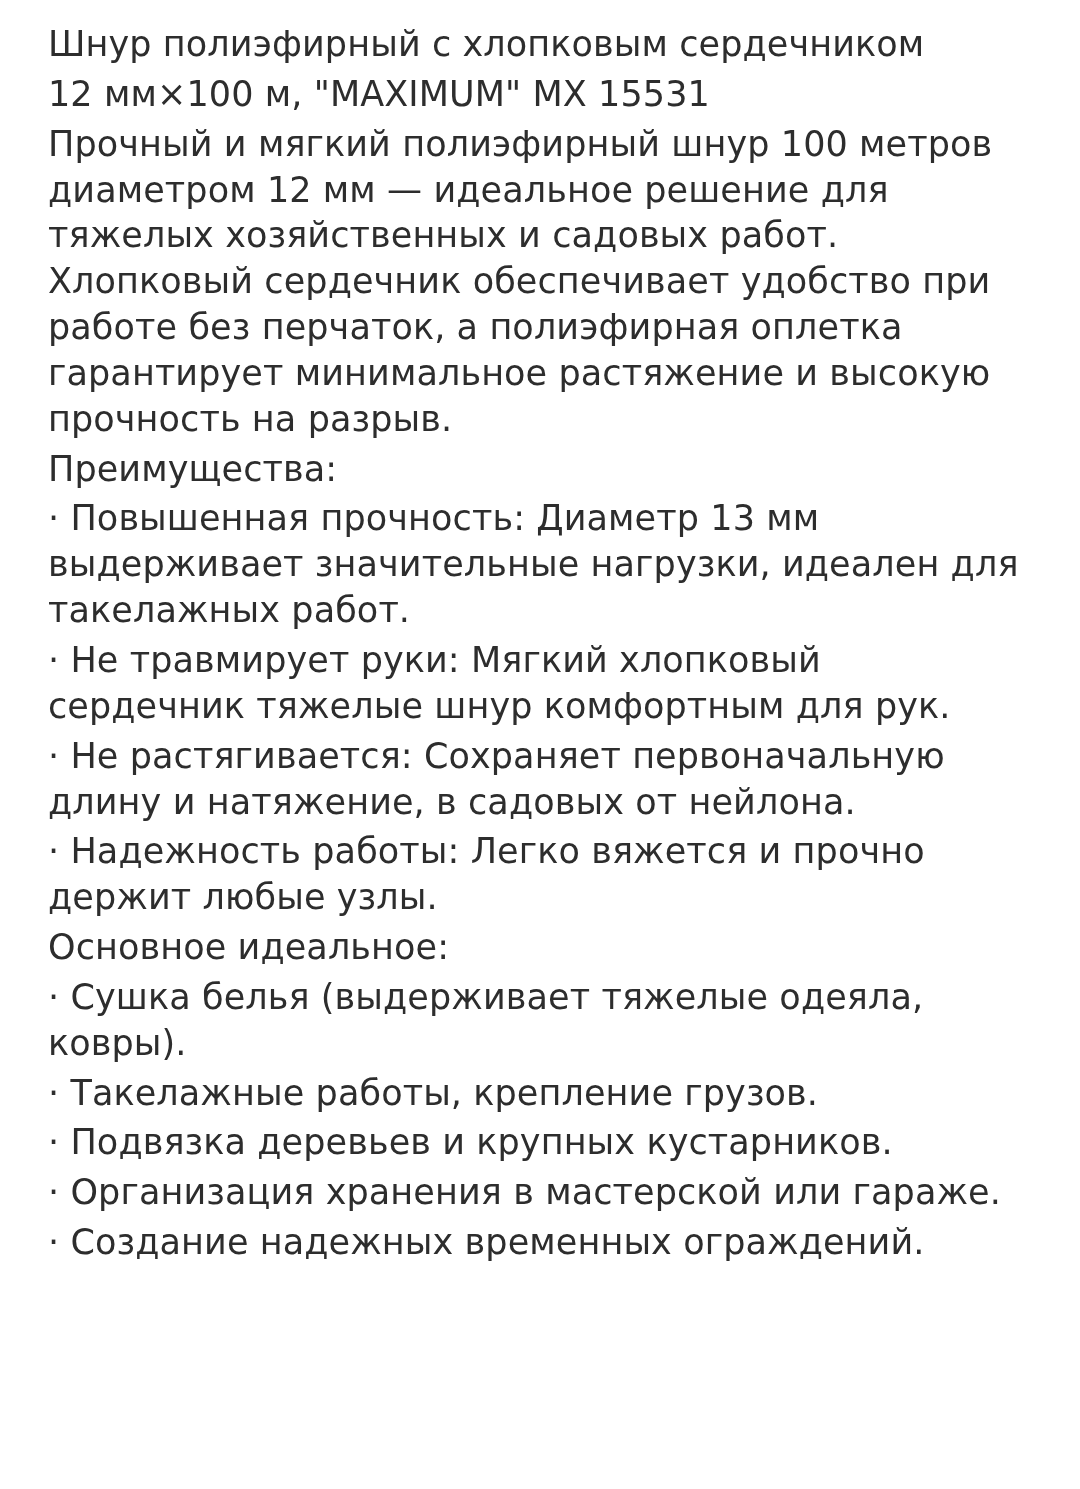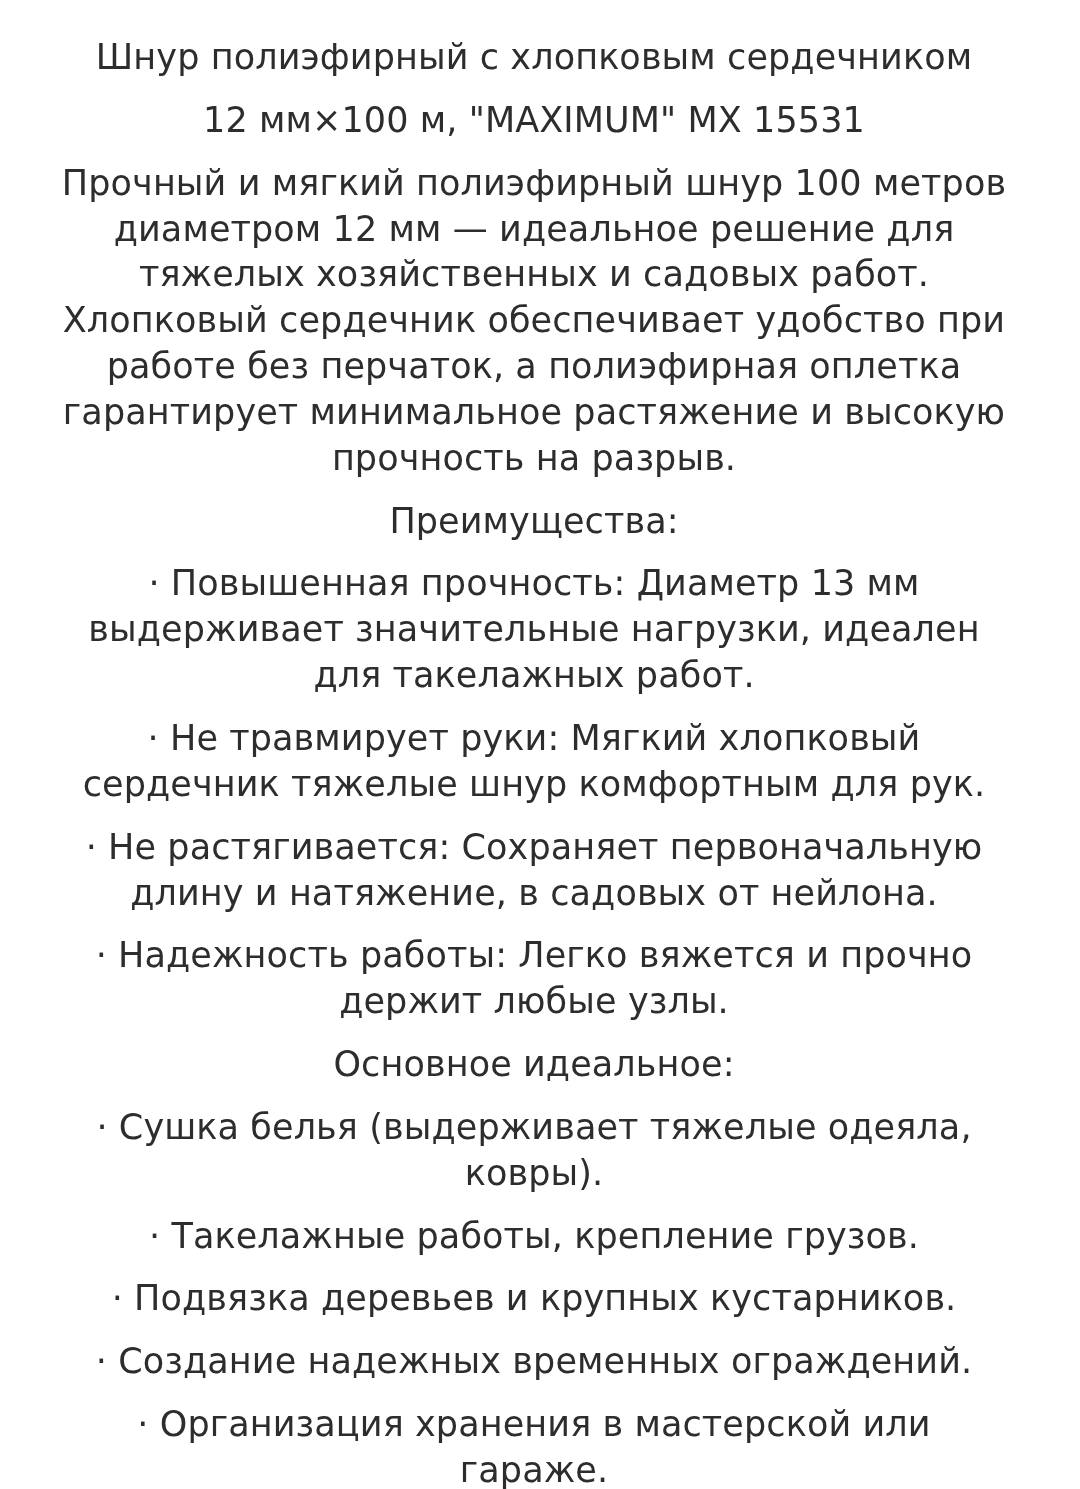--- a/index.html
+++ b/index.html
@@ -22,40 +22,39 @@
     background: #ffffff;
   }
   .product-description {
     font-size: 35px;
     line-height: 1.31;
     font-weight: 400;
     letter-spacing: 0.1px;
     color: #2d2d2d;
   }
   .para {
-    margin: 17px;
+    margin: 4px;
     padding: 0;
     white-space: pre-wrap;
     word-wrap: break-word;
-    text-align: center;
   }
 </style>
 </head>
 <body>
 
 <div class="page">
   <div class="product-description">
     <p class="para">Шнур полиэфирный с хлопковым сердечником</p>
     <p class="para">12 мм×100 м, "MAXIMUM" MX 15531</p>
     <p class="para">Прочный и мягкий полиэфирный шнур 100 метров диаметром 12 мм — идеальное решение для тяжелых хозяйственных и садовых работ. Хлопковый сердечник обеспечивает удобство при работе без перчаток, а полиэфирная оплетка гарантирует минимальное растяжение и высокую прочность на разрыв.</p>
     <p class="para">Преимущества:</p>
     <p class="para">· Повышенная прочность: Диаметр 13 мм выдерживает значительные нагрузки, идеален для такелажных работ.</p>
     <p class="para">· Не травмирует руки: Мягкий хлопковый сердечник тяжелые шнур комфортным для рук.</p>
     <p class="para">· Не растягивается: Сохраняет первоначальную длину и натяжение, в садовых от нейлона.</p>
     <p class="para">· Надежность работы: Легко вяжется и прочно держит любые узлы.</p>
     <p class="para">Основное идеальное:</p>
     <p class="para">· Сушка белья (выдерживает тяжелые одеяла, ковры).</p>
     <p class="para">· Такелажные работы, крепление грузов.</p>
     <p class="para">· Подвязка деревьев и крупных кустарников.</p>
+    <p class="para">· Организация хранения в мастерской или гараже.</p>
     <p class="para">· Создание надежных временных ограждений.</p>
-    <p class="para">· Организация хранения в мастерской или гараже.</p>
   </div>
 </div>
 
 </body></html>

